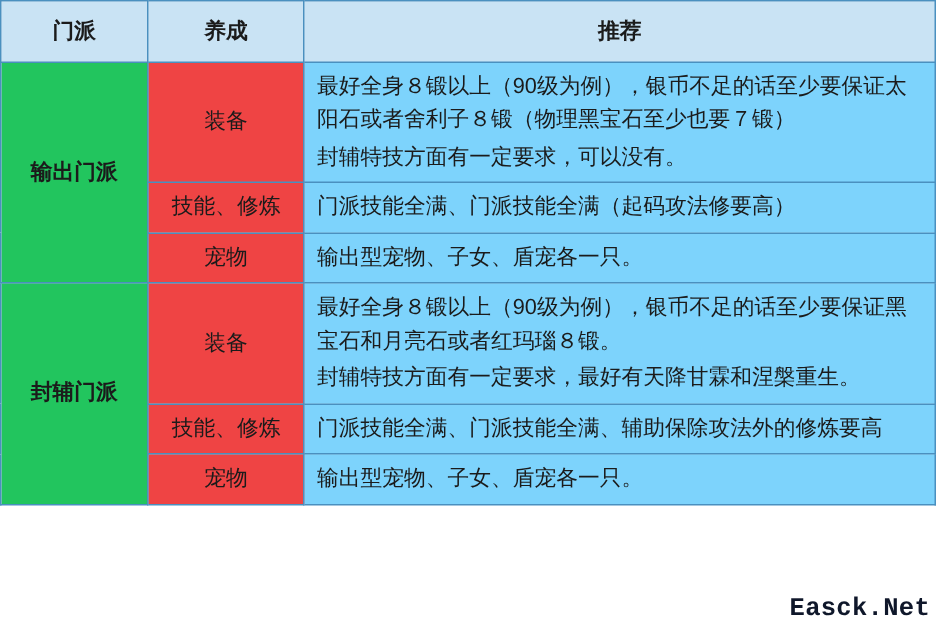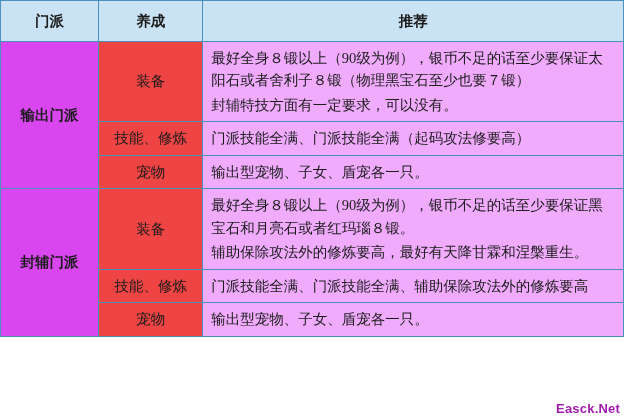--- a/index.html
+++ b/index.html
@@ -44,51 +44,50 @@
     text-align: center;
     font-weight: bold;
     font-size: 15px;
     color: #14335a;
     height: 30px;
     padding: 4px 6px;
   }
   thead th.h1 { text-align: center; }
 
   td.cat {
-    background: #d946ef;
+    background: #22c55e;
     text-align: center;
     font-weight: bold;
     font-size: 15.5px;
     color: #111111;
   }
   td.sub {
     background: #ef4444;
     text-align: center;
     font-size: 14.5px;
     color: #111111;
   }
   td.desc {
-    background: #f0abfc;
+    background: #7dd3fc;
     text-align: left;
-    font-family: Liberation Serif, serif;
   }
   td.desc p {
     margin: 0;
   }
   td.desc p + p {
     margin-top: 2px;
   }
   .watermark {
     position: absolute;
     right: 6px;
     bottom: 2px;
-    font-size: 13px;
+    font-size: 17px;
     font-weight: bold;
-    color: #a21caf;
-    font-family: Liberation Sans, sans-serif;
+    color: #0f172a;
+    font-family: Liberation Mono, monospace;
     letter-spacing: 0.2px;
   }
 </style>
 </head>
 <body>
 
 <div class="table-wrap">
   <table class="recommend-table">
     <colgroup>
       <col class="c1">
@@ -123,21 +122,21 @@
         <td class="desc">
           <p>输出型宠物、子女、盾宠各一只。</p>
         </td>
       </tr>
 
       <tr>
         <td class="cat" rowspan="3">封辅门派</td>
         <td class="sub">装备</td>
         <td class="desc">
           <p>最好全身８锻以上（90级为例），银币不足的话至少要保证黑宝石和月亮石或者红玛瑙８锻。</p>
-          <p>辅助保除攻法外的修炼要高，最好有天降甘霖和涅槃重生。</p>
+          <p>封辅特技方面有一定要求，最好有天降甘霖和涅槃重生。</p>
         </td>
       </tr>
       <tr>
         <td class="sub">技能、修炼</td>
         <td class="desc">
           <p>门派技能全满、门派技能全满、辅助保除攻法外的修炼要高</p>
         </td>
       </tr>
       <tr>
         <td class="sub">宠物</td>

